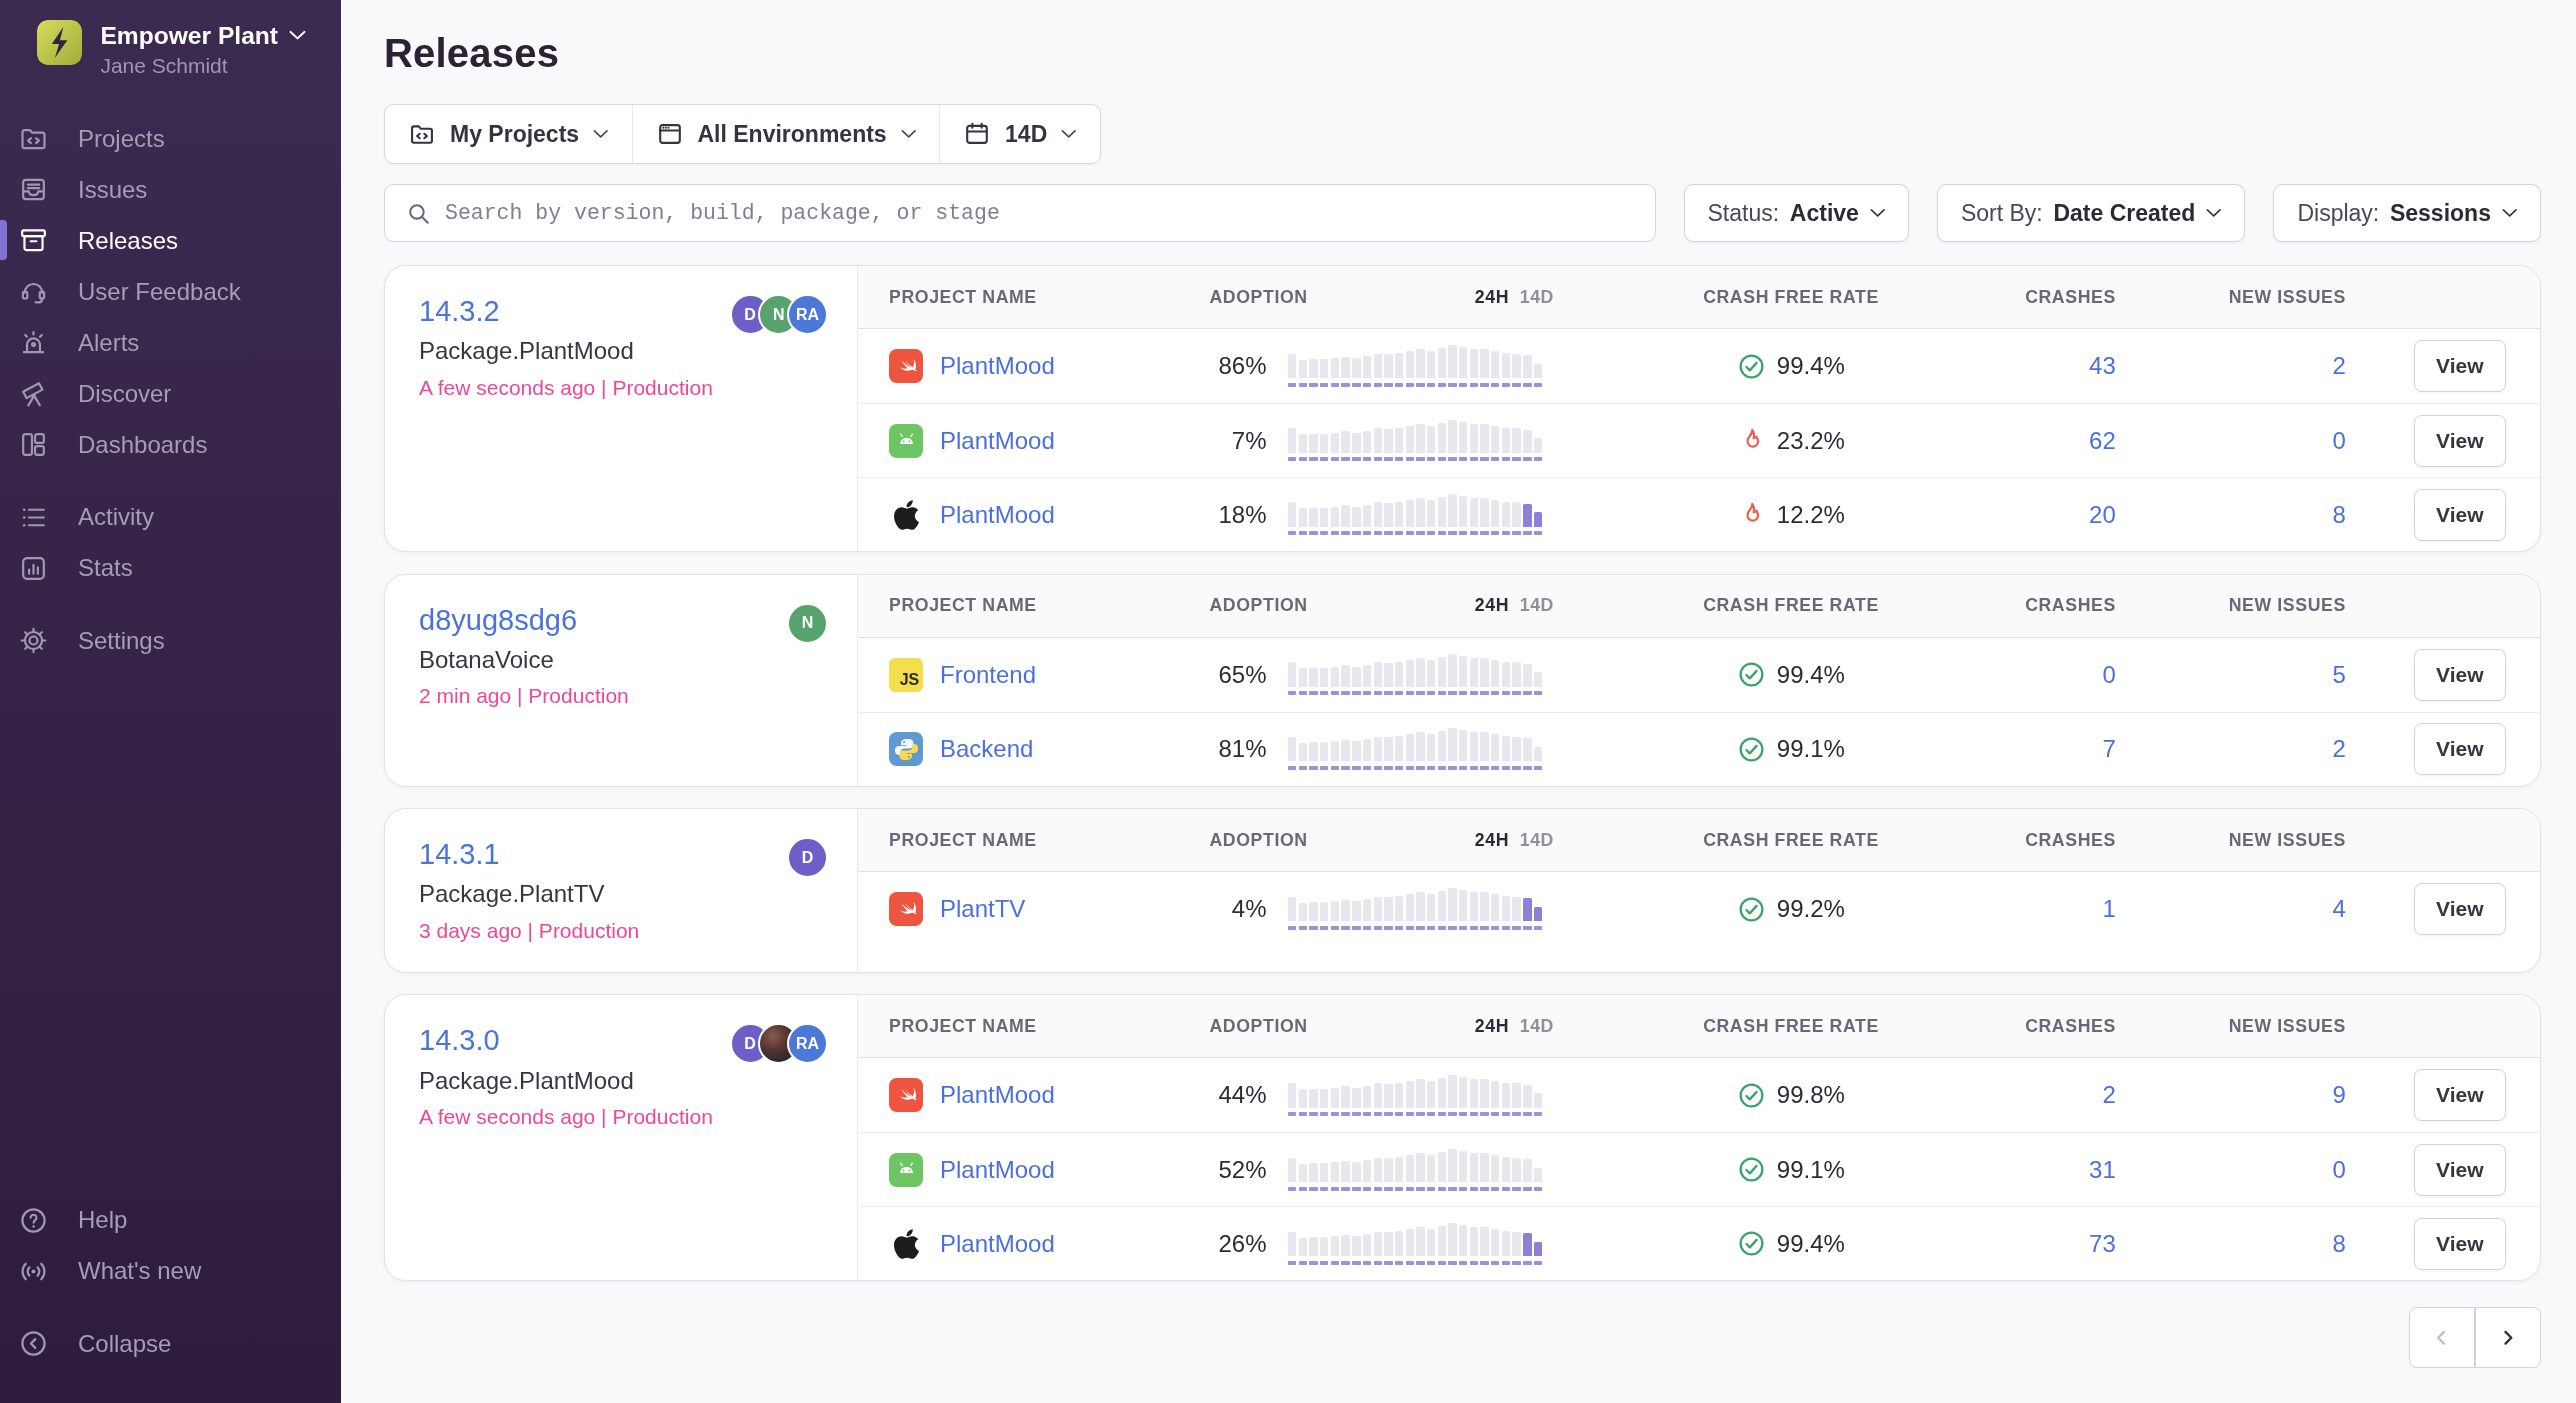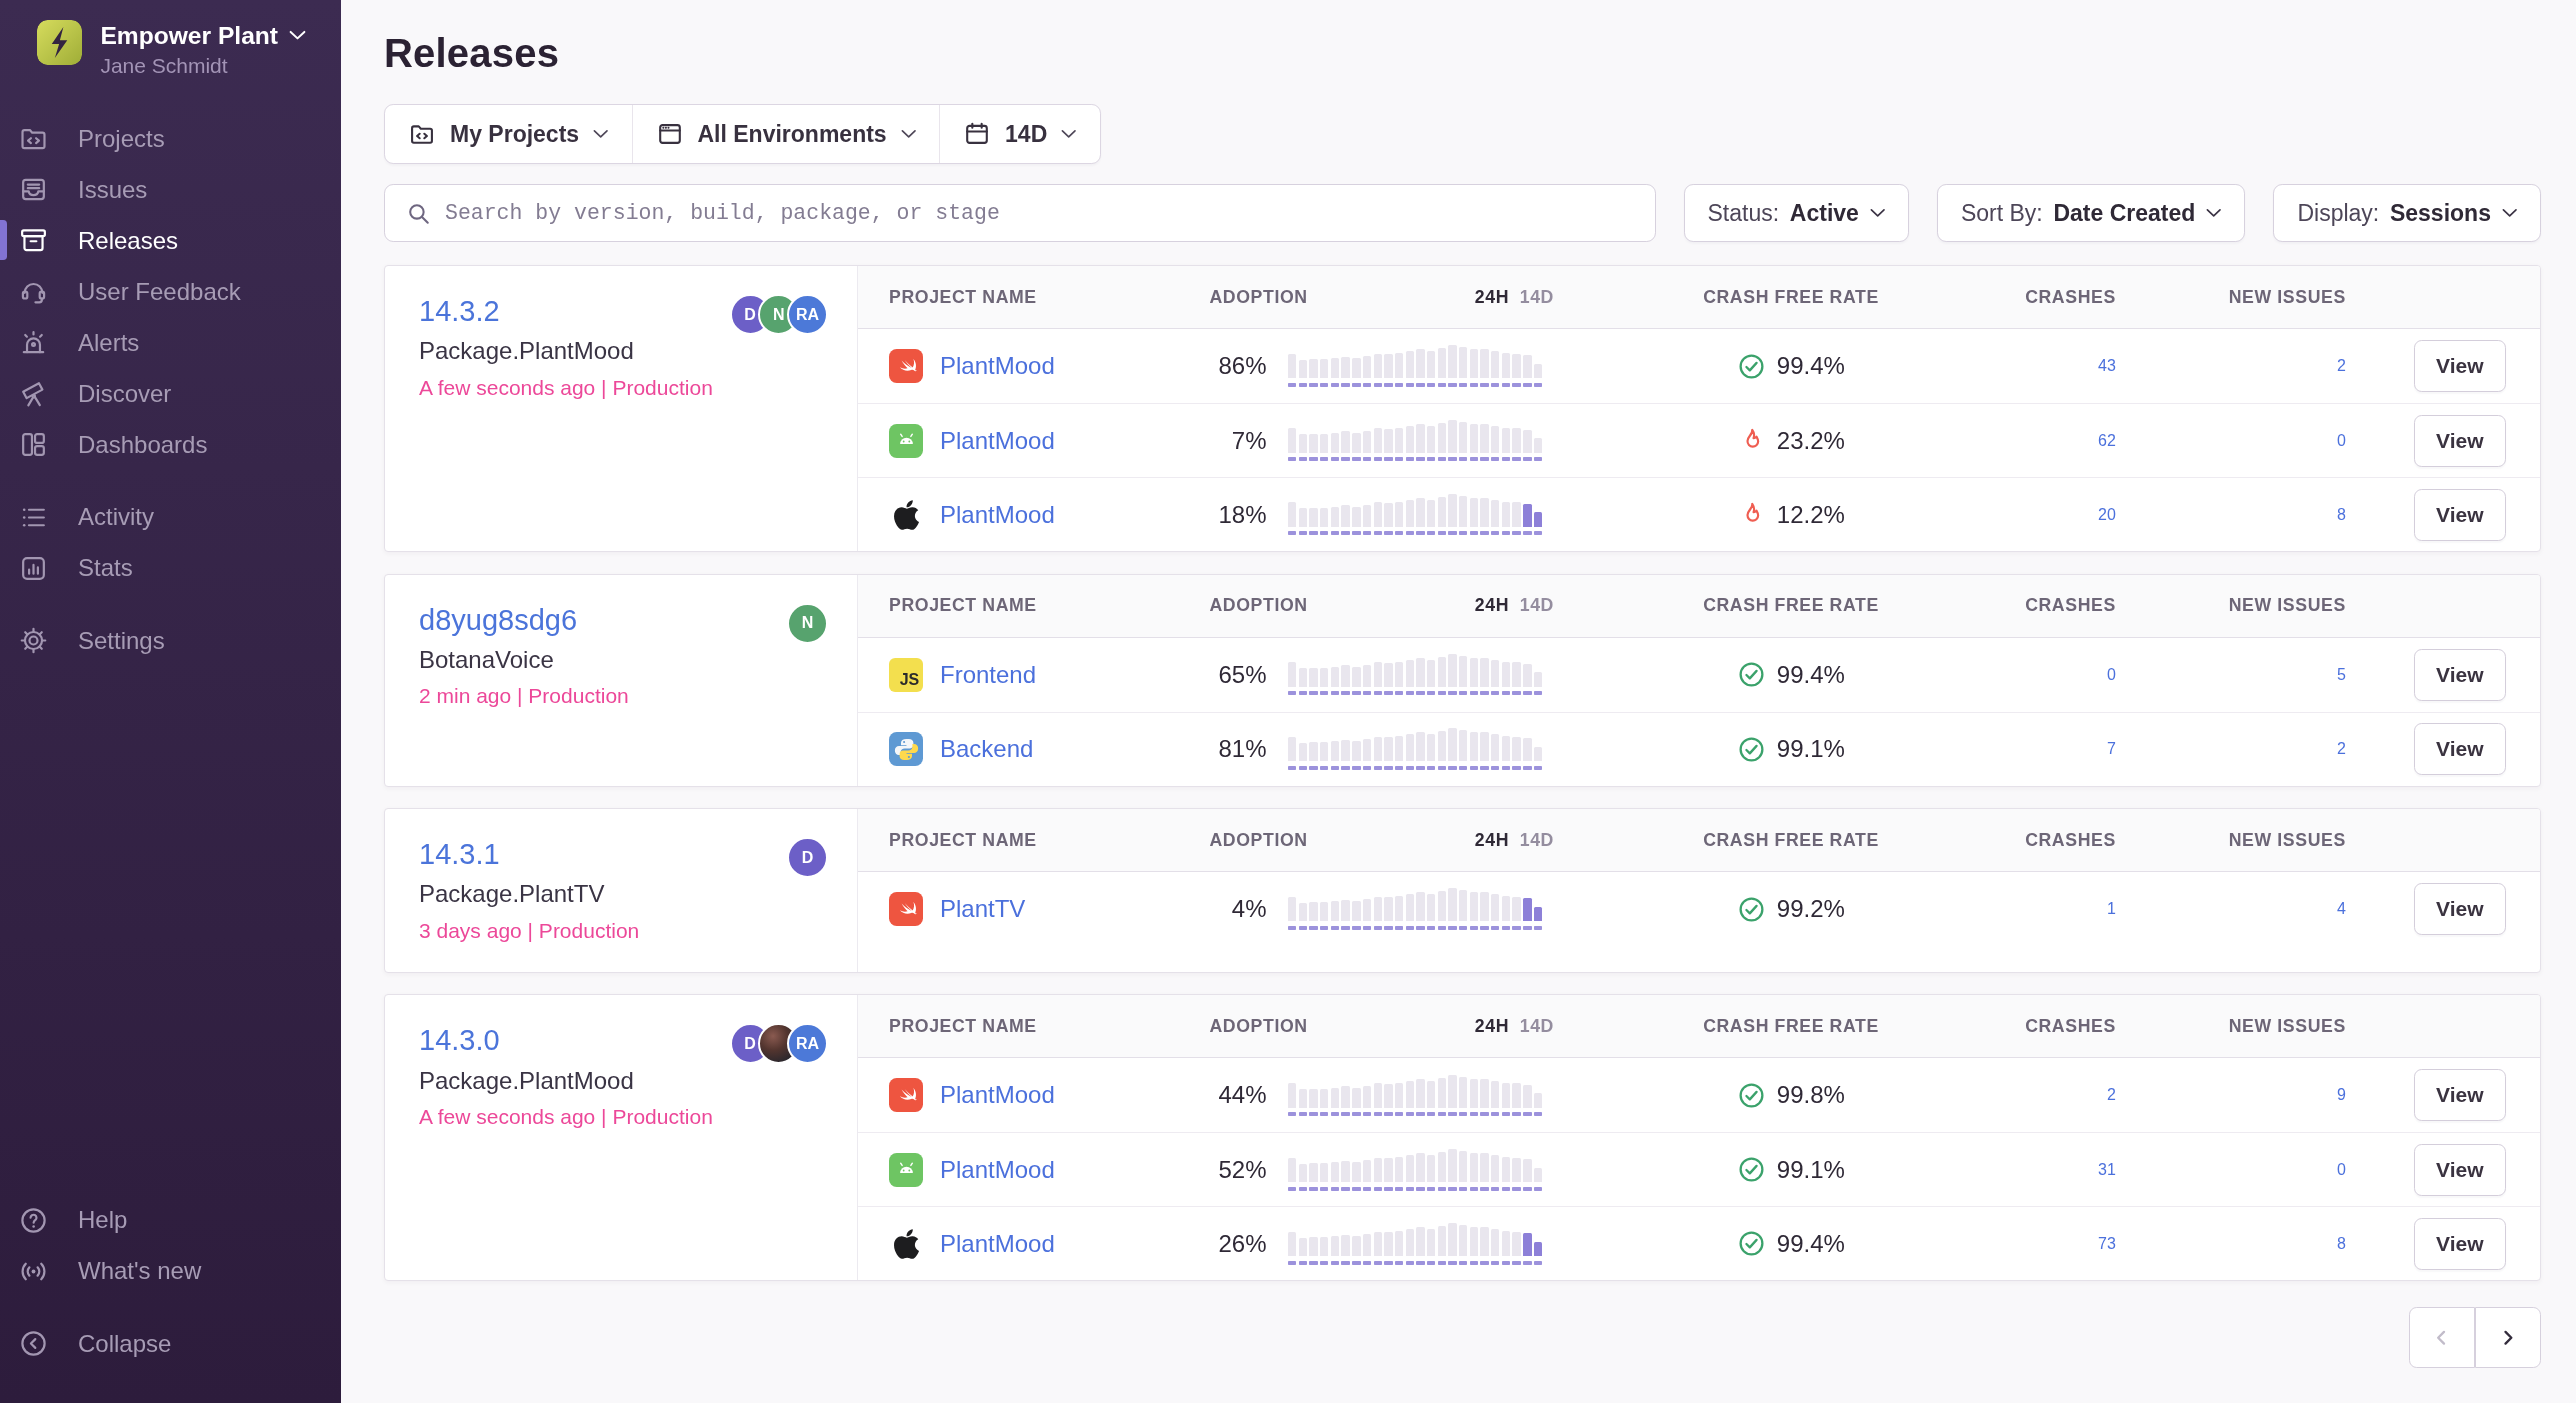--- a/index.html
+++ b/index.html
@@ -62,21 +62,21 @@
     height:58px; background:#fff; border:1.5px solid #d7d1de; border-radius:9.2px;
     display:flex; align-items:center; gap:10.7px; padding:0 23px; cursor:pointer;
     font-size:23px; box-shadow:0 1.5px 2.3px rgba(40,30,60,.03);
   }
   .ctl-btn .c-label { color:#4d4658; }
   .ctl-btn .c-value { color:#2f2936; font-weight:700; }
   .ctl-btn .chev { color:#3a3344; display:inline-flex; }
   
   .cards { margin-top:23px; }
   .card {
-    display:flex; background:#fff; border:1.5px solid #e5e1e9; border-radius:4px;
+    display:flex; background:#fff; border:1.5px solid #e5e1e9; border-radius:22px;
     margin-bottom:21.5px; overflow:hidden; box-shadow:0 1.5px 4.6px rgba(40,30,60,.04);
   }
   .card-left { width:473px; min-width:473px; padding:29px 34px; position:relative; border-right:1.5px solid #eceaf0; }
   .rel-version { font-size:29px; font-weight:500; color:#4b74da; cursor:pointer; display:inline-block; }
   .rel-package { font-size:24px; color:#3a3444; margin-top:9.2px; }
   .rel-meta { font-size:21px; color:#ec4899; margin-top:10.7px; }
   .avatars { position:absolute; top:28px; right:29px; display:flex; }
   .av {
     width:41px; height:41px; border-radius:50%; border:2.3px solid #fff;
     color:#fff; font-size:16px; font-weight:700; display:flex; align-items:center; justify-content:center;
@@ -107,21 +107,21 @@
   .cell-spark { display:flex; align-items:flex-end; }
   .spark { display:flex; align-items:flex-end; gap:2.3px; }
   .sbar-w { width:8.4px; display:flex; flex-direction:column; justify-content:flex-end; }
   .sbar { width:100%; border-radius:1.5px 1.5px 0 0; background:#e9e6ee; }
   .sbar.purple { background:#8d80d8; }
   .sdash { height:3.8px; margin-top:4.6px; background:#9c92dc; border-radius:0.8px; }
   .cell-crashfree { display:flex; align-items:center; justify-content:center; gap:10.7px; padding-left:100px; }
   .cf-text { font-size:24px; color:#2f2936; }
   .cell-crashes { text-align:right; padding-right:9.2px; }
   .cell-new { text-align:right; padding-right:9.2px; }
-  .num-link { font-size:16px; color:#4b70dc; cursor:pointer; }
+  .num-link { font-size:24px; color:#4b70dc; cursor:pointer; }
   .cell-view { display:flex; justify-content:flex-end; padding-right:34px; }
   .view-btn {
     height:52px; padding:0 21.5px; background:#fff; border:1.5px solid #d4cedb; border-radius:7.7px;
     font-size:21px; font-weight:600; color:#3a3340; cursor:pointer;
     font-family:"Liberation Sans","DejaVu Sans",sans-serif; box-shadow:0 1.5px 1.5px rgba(40,30,60,.03);
   }
   
   .pagination { display:flex; justify-content:flex-end; margin-top:26px; padding-bottom:31px; }
   .pg-btn {
     width:66px; height:61px; background:#fff; border:1.5px solid #d6d0dd;

